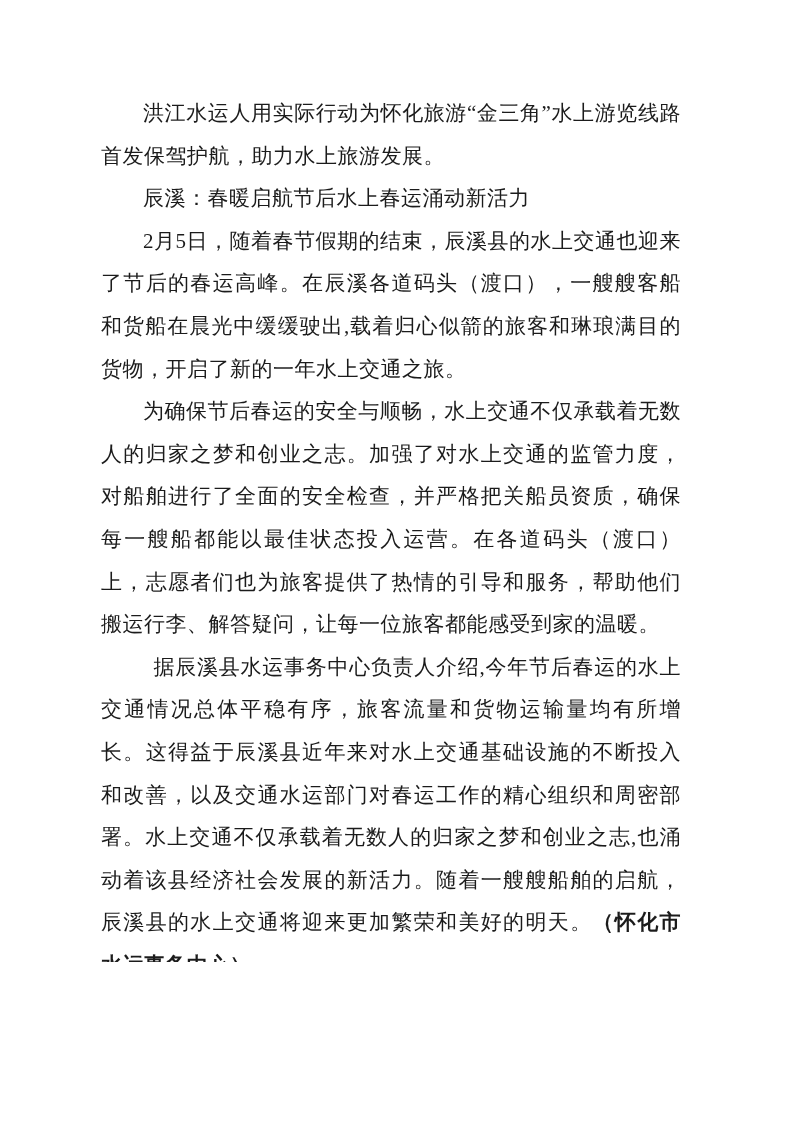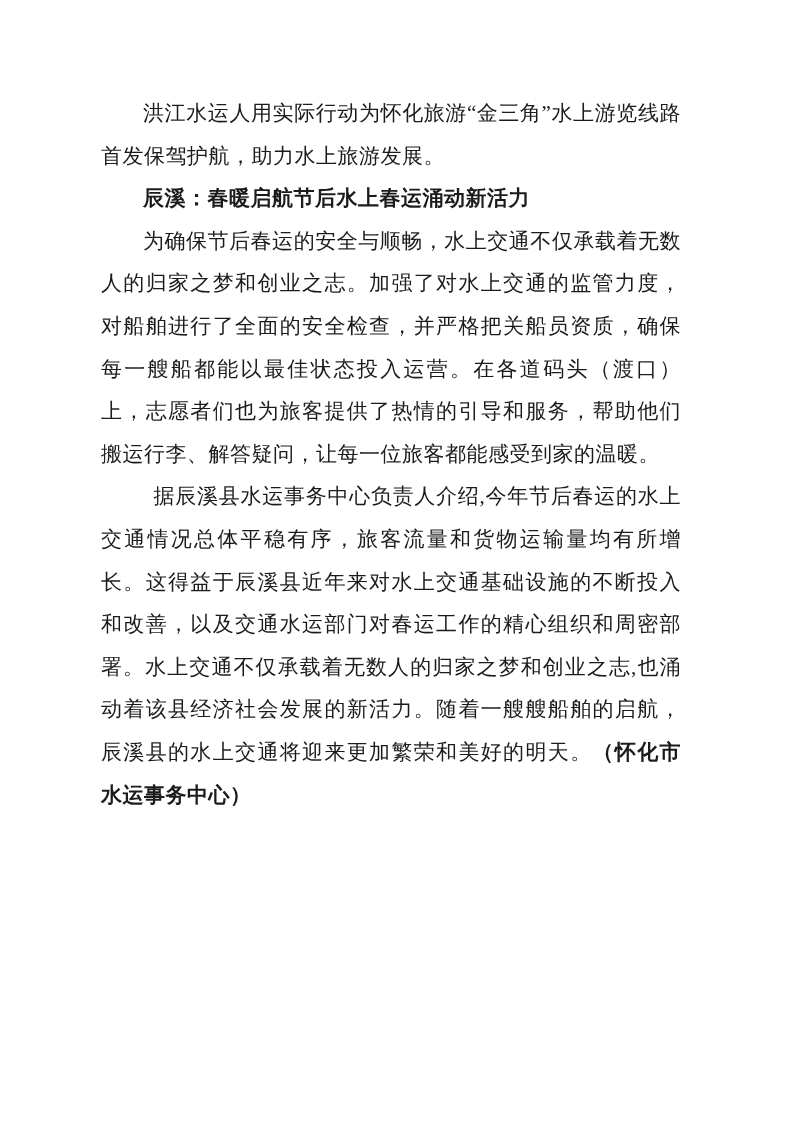--- a/index.html
+++ b/index.html
@@ -37,21 +37,21 @@
     margin: 0;
     text-indent: 2em;
   }
   .para.deep-indent {
     text-indent: 2.5em;
     font-family: Liberation Serif, serif;
   }
   .heading {
     margin: 0;
     text-indent: 2em;
-    font-weight: bold;
+    font-weight: normal;
   }
   .credit {
     font-weight: bold;
   }
   .page-number {
     position: absolute;
     left: 0;
     right: 0;
     top: 1038px;
     text-align: center;
@@ -63,20 +63,21 @@
 </head>
 <body>
 
 <div class="page">
   <div class="content">
 
     <p class="para">洪江水运人用实际行动为怀化旅游“金三角”水上游览线路首发保驾护航，助力水上旅游发展。</p>
 
     <p class="heading">辰溪：春暖启航节后水上春运涌动新活力</p>
 
+    <p class="para">2月5日，随着春节假期的结束，辰溪县的水上交通也迎来了节后的春运高峰。在辰溪各道码头（渡口），一艘艘客船和货船在晨光中缓缓驶出,载着归心似箭的旅客和琳琅满目的货物，开启了新的一年水上交通之旅。</p>
 
     <p class="para">为确保节后春运的安全与顺畅，水上交通不仅承载着无数人的归家之梦和创业之志。加强了对水上交通的监管力度，对船舶进行了全面的安全检查，并严格把关船员资质，确保每一艘船都能以最佳状态投入运营。在各道码头（渡口）上，志愿者们也为旅客提供了热情的引导和服务，帮助他们搬运行李、解答疑问，让每一位旅客都能感受到家的温暖。</p>
 
     <p class="para deep-indent"><span>据辰溪县水运事务中心负责人介绍,今年节后春运的水上交通情况总体平稳有序，旅客流量和货物运输量均有所增长。这得益于辰溪县近年来对水上交通基础设施的不断投入和改善，以及交通水运部门对春运工作的精心组织和周密部署。水上交通不仅承载着无数人的归家之梦和创业之志,也涌动着该县经济社会发展的新活力。随着一艘艘船舶的启航，辰溪县的水上交通将迎来更加繁荣和美好的明天。</span><span class="credit">（怀化市水运事务中心）</span></p>
 
   </div>
 
   <div class="page-number">9</div>
 </div>
 

